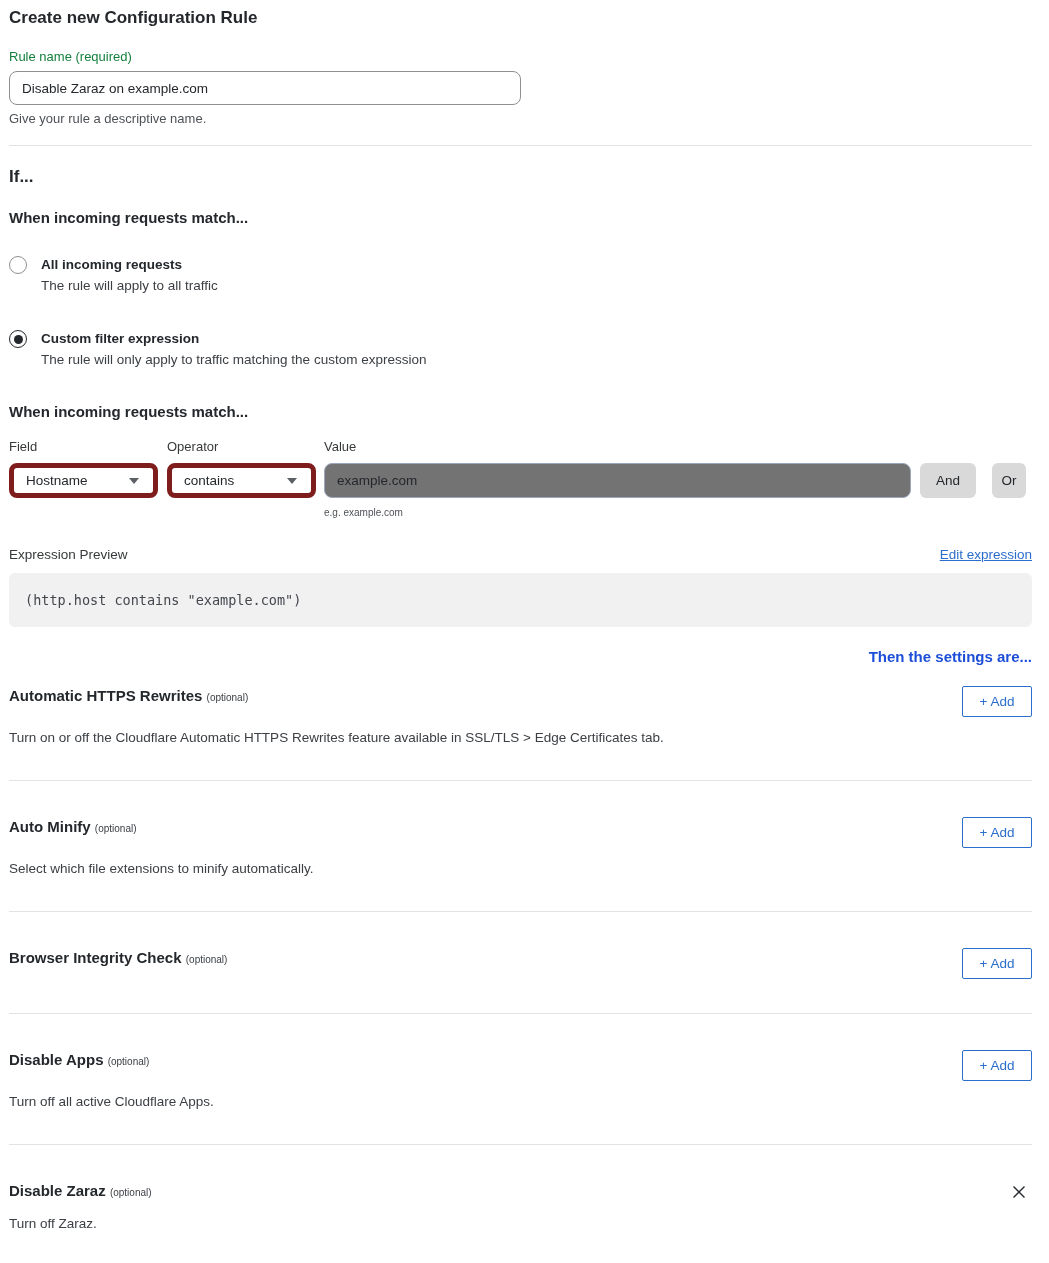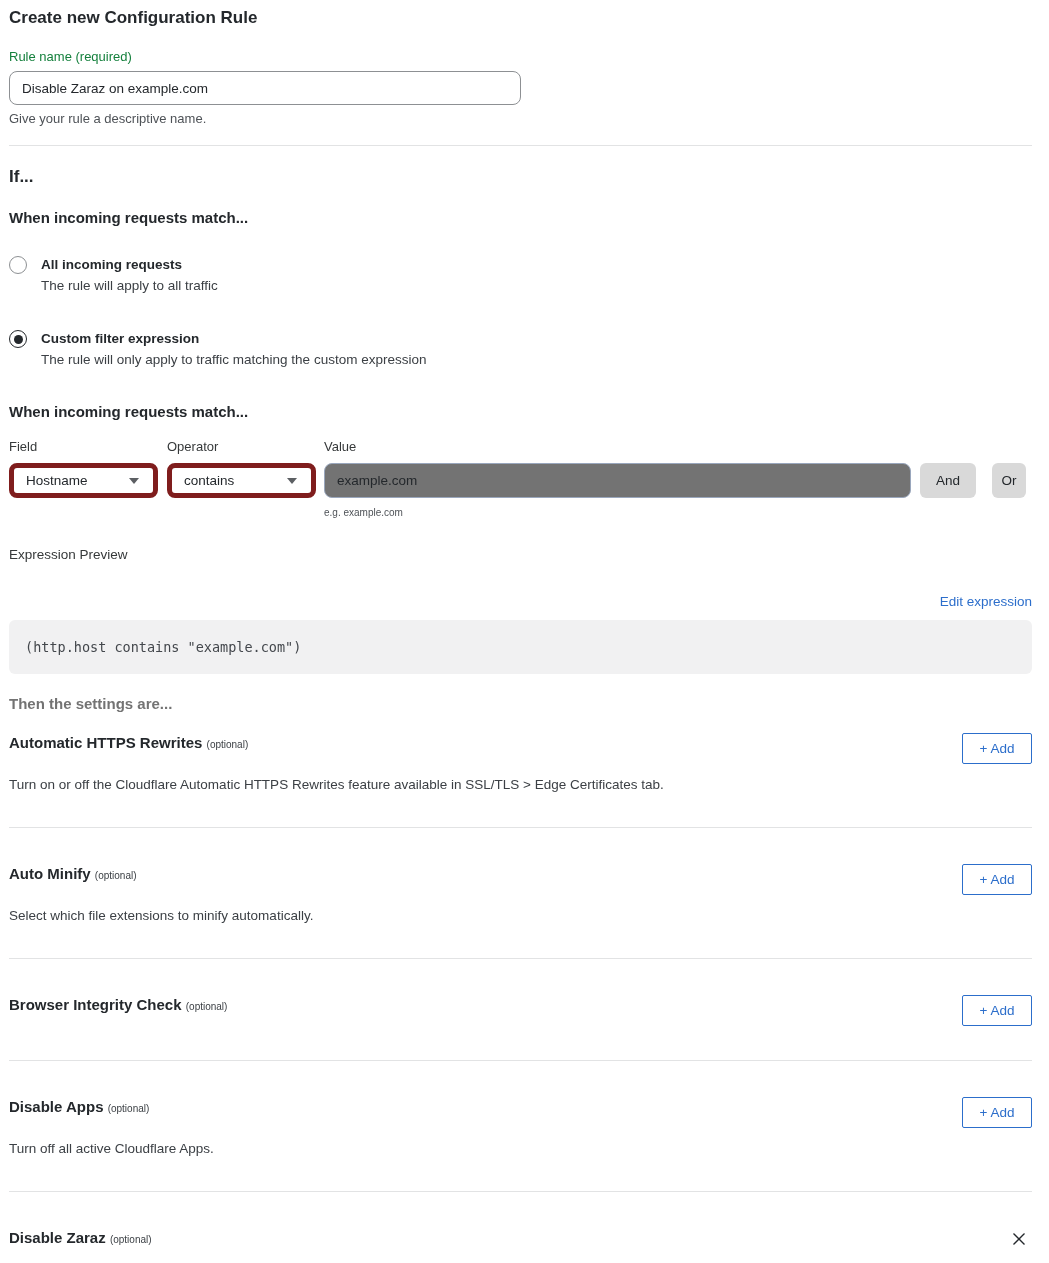--- a/index.html
+++ b/index.html
@@ -69,29 +69,29 @@
   .connector-btn {
     height: 35px; border: none; border-radius: 6px; background: #d9d9d9;
     font-family: "Liberation Sans", sans-serif; font-size: 13.5px; color: #24282c;
     cursor: pointer; margin-top: 24px;
   }
   .and-btn { width: 56px; margin-left: 9px; }
   .or-btn { width: 34px; margin-left: 16px; }
 
   .preview-row { display: flex; justify-content: space-between; margin-top: 27px; }
   .preview-label { font-size: 13.5px; line-height: 16px; color: #36393a; }
-  .edit-link { font-size: 13.5px; line-height: 16px; color: #2c6ecb; cursor: pointer; margin-top: 47px; }
+  .edit-link { font-size: 13.5px; line-height: 16px; color: #2c6ecb; text-decoration: underline; cursor: pointer; }
 
   .code-box {
     margin-top: 10px; background: #f1f1f2; border-radius: 6px;
     padding: 18px 16px; font-family: "DejaVu Sans Mono", monospace;
     font-size: 13.5px; line-height: 18px; color: #43474c;
   }
 
-  .settings-heading { font-size: 15px; line-height: 17px; font-weight: 700; color: #737373; margin-top: 21px; }
+  .settings-heading { font-size: 15px; line-height: 17px; font-weight: 700; color: #1d4ed8; margin-top: 21px; text-align: right; }
 
   .setting-row { padding: 36px 0 34px; border-bottom: 1px solid #e2e3e4; }
   .setting-row.first { padding-top: 21px; }
   .setting-row.last { border-bottom: none; padding-bottom: 0; }
   .setting-head { display: flex; justify-content: space-between; align-items: flex-start; }
   .setting-title { font-size: 15px; line-height: 19px; font-weight: 700; color: #24282c; }
   .setting-optional { font-weight: 400; font-size: 10px; color: #3c4045; }
   .setting-desc { font-size: 13.5px; line-height: 17px; color: #3c4045; margin-top: 12px; }
   .add-btn {
     min-width: 70px; height: 31px; background: #fff; border: 1px solid #2c6ecb;

